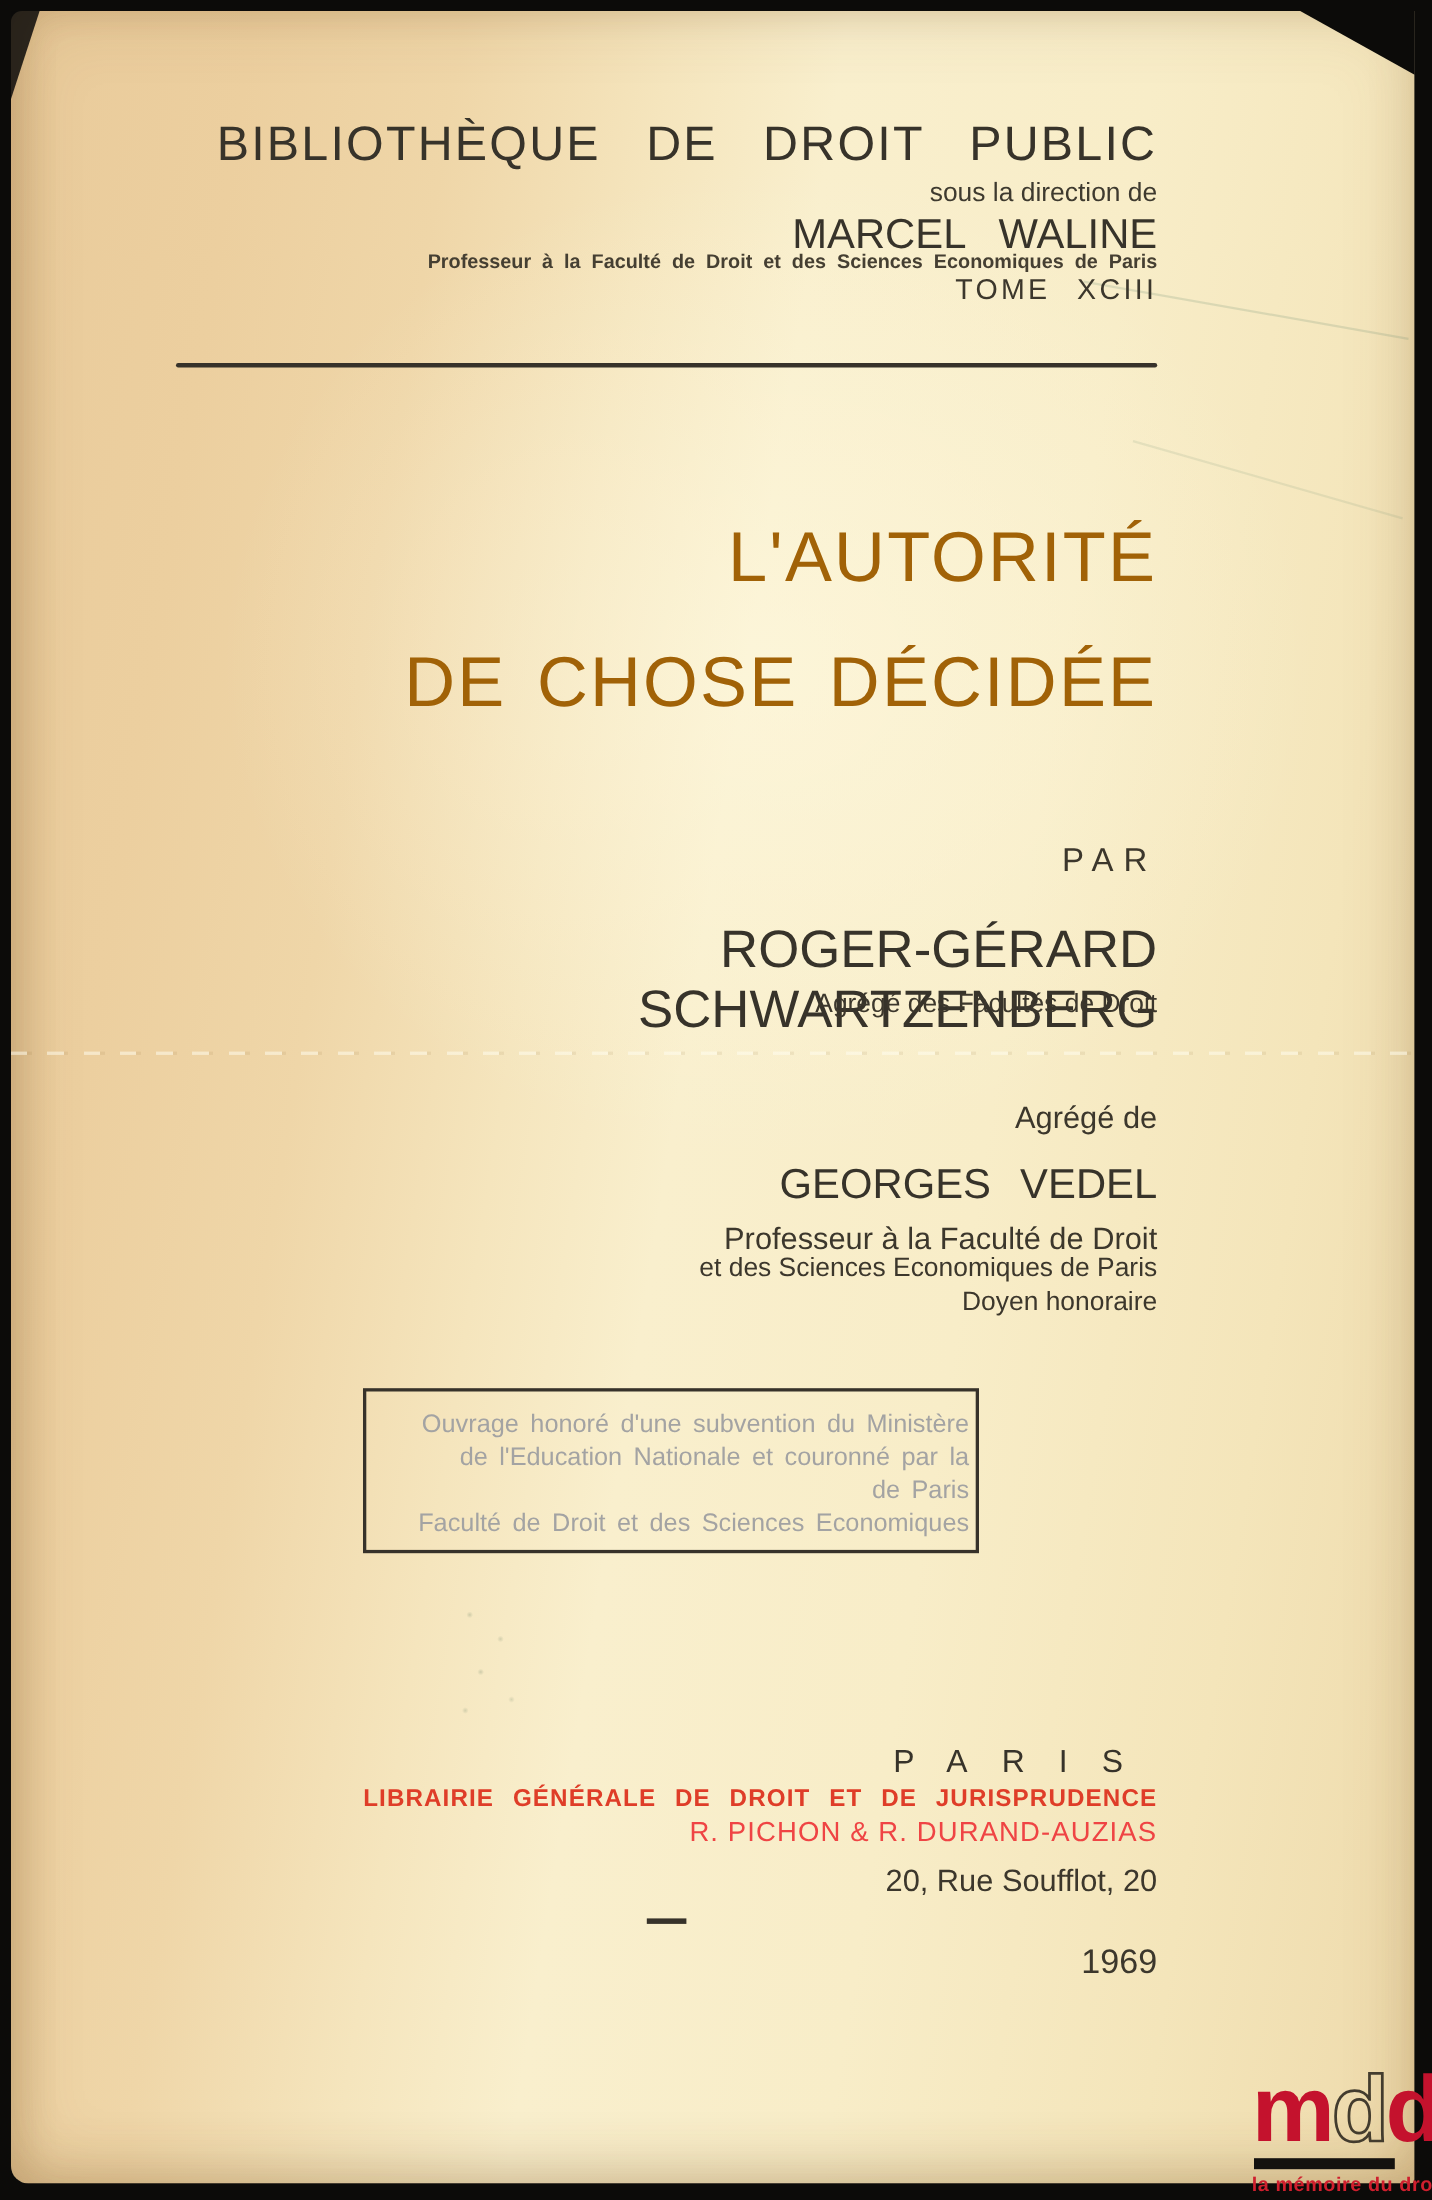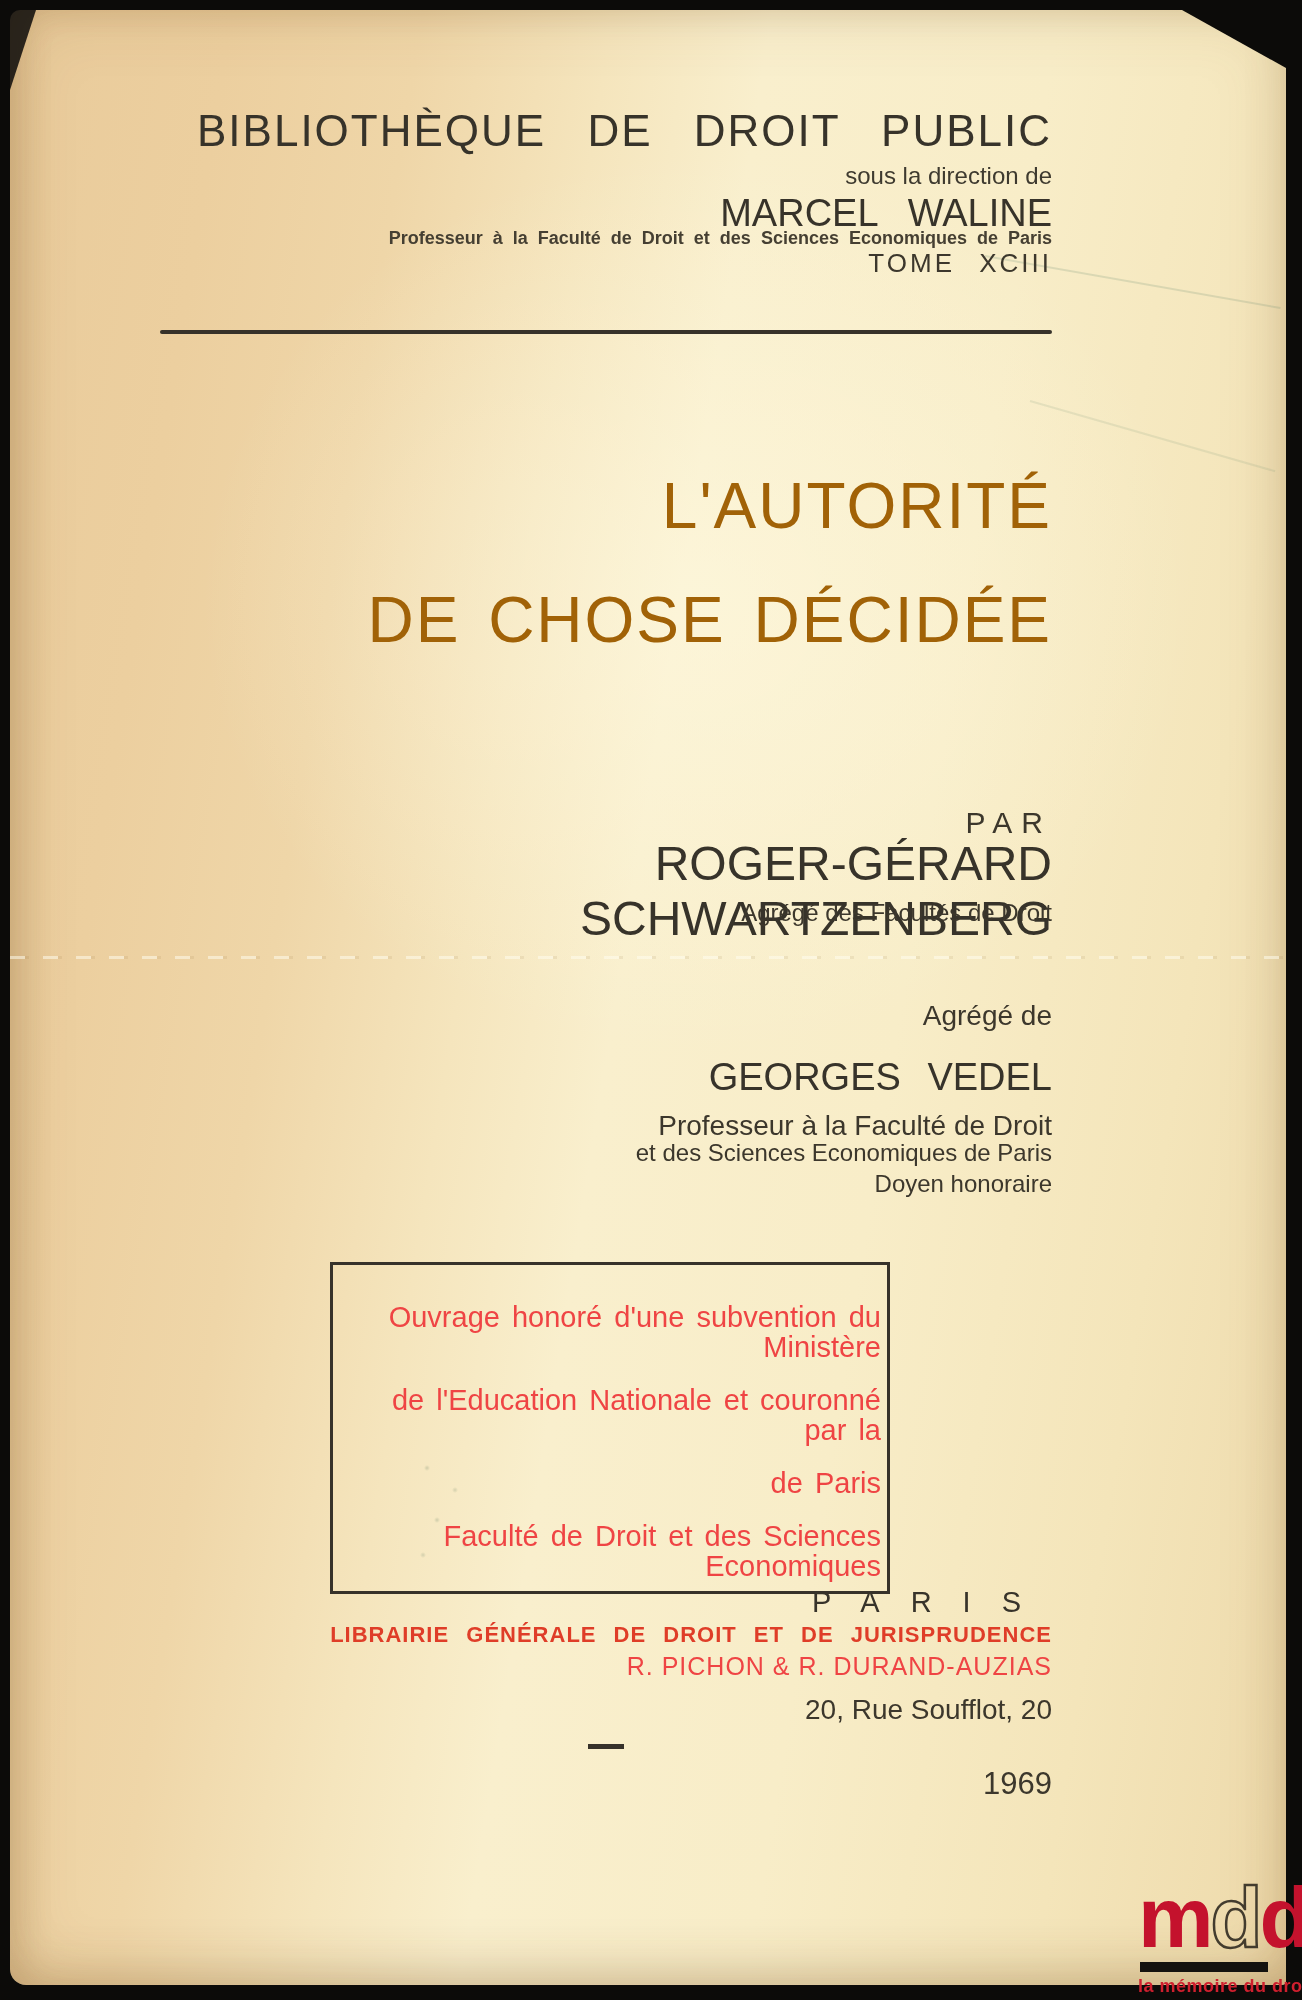--- a/index.html
+++ b/index.html
@@ -58,33 +58,33 @@
   .director       { top:192px; font-size:38px; word-spacing:20px; color:#37332a; }
   .director-title { top:228px; font-size:18px; font-weight:bold; word-spacing:5px; color:#453f32; }
   .tome           { top:248px; font-size:26px; letter-spacing:3px; word-spacing:14px; }
   .rule           { top:330px; height:4px; background:#37322a; border-radius:2px; }
 
   .book-title { font-size:64px; letter-spacing:2px; word-spacing:8px;
     color:#a16207; font-weight:normal; line-height:1; }
   .title1 { top:474px; }
   .title2 { top:588px; }
 
-  .byline      { top:766px; font-size:30px; letter-spacing:9px; text-indent:9px;margin-top:40px; }
+  .byline      { top:766px; font-size:30px; letter-spacing:9px; text-indent:9px; }
   .author      { top:836px; font-size:48px; word-spacing:22px; color:#37332a; }
   .author-sub  { top:899px; font-size:24px; }
 
   .preface-label { top:1000px; font-size:28px; }
   .preface-name  { top:1056px; font-size:38px; word-spacing:16px; color:#37332a; }
   .pref-t0 { top:1110px; font-size:28px; }
   .pref-t1 { top:1139px; font-size:24px; }
   .pref-t2 { top:1170px; font-size:24px; }
 
   .award-box { top:1262px; left:170px !important; width:560px !important;
     border:3px solid #37322a; padding:14px 6px 10px; }
-  .award-box div { font-size:29px; line-height:30px; word-spacing:4px; color:#ef4444;margin-top:23px; }
+  .award-box div { font-size:23px; line-height:30px; word-spacing:4px; color:#a3a3a3; }
 
   .city      { top:1586px; font-size:29px; letter-spacing:31px; text-indent:31px; color:#37332a; }
   .librairie { top:1622px; font-size:22px; font-weight:bold; letter-spacing:1px; word-spacing:10px; color:#df3d28; }
   .publisher { top:1652px; font-size:25px; letter-spacing:1px; color:#ef4444; }
   .address   { top:1694px; font-size:28px; }
   .dash      { top:1744px; left:428px !important; width:36px !important; height:5px; background:#37322a; }
   .year      { top:1766px; font-size:31px; }
 
   
   .mdd { position:absolute; left:1138px; top:1878px; width:162px; z-index:5; }

